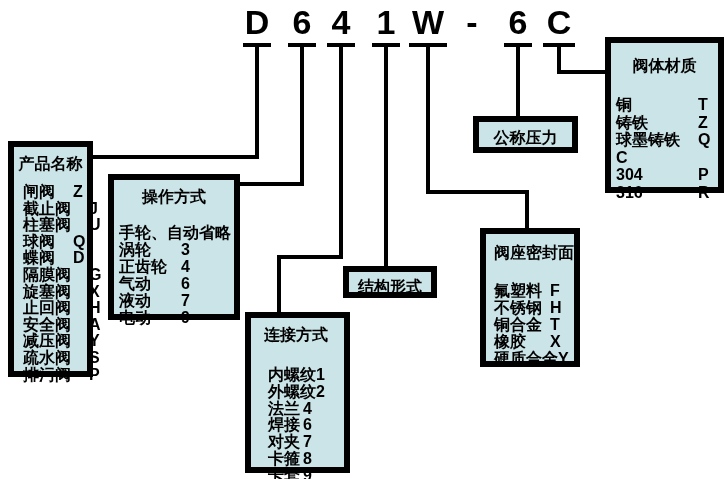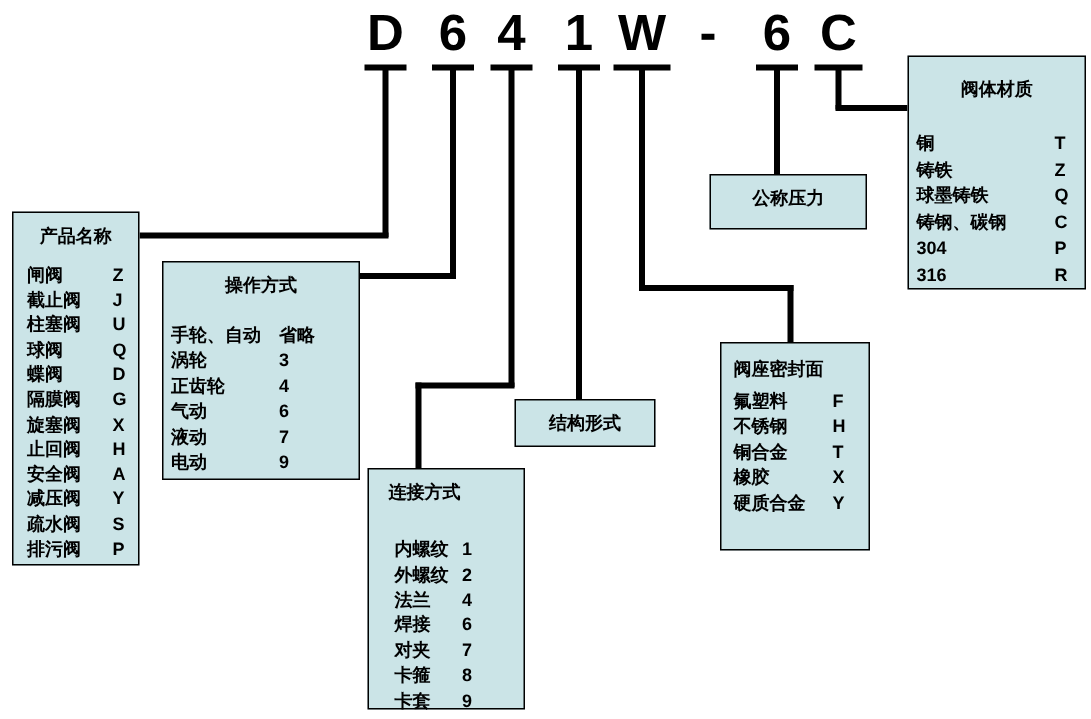--- a/index.html
+++ b/index.html
@@ -12,22 +12,22 @@
   .tchar{
     position:absolute;top:2px;height:41px;line-height:40px;
     font-size:34px;font-weight:bold;text-align:center;
     border-bottom:4px solid #000;
   }
   .tchar.nounder{border-bottom:none;}
   
   .ln{position:absolute;background:#000;}
   
   .box{
-    position:absolute;background:#cbe4e7;border:1px solid #000000;
-    font-size:12px;font-weight:bold;box-sizing:border-box;
+    position:absolute;background:#cbe4e7;border:6px solid #000000;
+    font-size:16px;font-weight:bold;box-sizing:border-box;
   }
   .box .bt{display:block;}
   .bt.center{text-align:center;}
   .rows .row{display:flex;}
   .rows .nm{flex:1;white-space:nowrap;}
   .rows .cd{white-space:nowrap;}
   
   .b-product{left:8px;top:141px;width:85px;height:236px;padding-top:7px;}
   .b-product .rows{margin-top:9px;padding:0 0 0 9px;}
   .b-product .row{line-height:16.6px;gap:18px;}
@@ -43,21 +43,21 @@
   .b-connection .rows{margin-top:21px;padding:0 0 0 17px;}
   .b-connection .row{line-height:16.8px;}
   .b-connection .cd{width:41px;}
   
   .b-structure{left:343px;top:266px;width:94px;height:32px;line-height:30px;text-align:center;}
   
   .b-pressure{left:473px;top:116px;width:105px;height:37px;line-height:31px;text-align:center;}
   
   .b-seat{left:480px;top:228px;width:100px;height:139px;padding-top:9px;}
   .b-seat .bt{padding-left:8px;}
-  .b-seat .rows{margin-top:4px;padding:0 0 0 8px;}
+  .b-seat .rows{margin-top:18px;padding:0 0 0 8px;}
   .b-seat .row{line-height:17px;}
   .b-seat .cd{width:24px;}
   
   .b-material{left:605px;top:37px;width:119px;height:156px;padding-top:13px;}
   .b-material .rows{margin-top:19px;padding:0 0 0 5px;}
   .b-material .row{line-height:17.6px;}
   .b-material .cd{width:20px;}
 </style>
 </head>
 <body>
@@ -249,21 +249,20 @@
       </div>
         <div class="row">
         <span class="nm">铸铁</span>
         <span class="cd">Z</span>
       </div>
         <div class="row">
         <span class="nm">球墨铸铁</span>
         <span class="cd">Q</span>
       </div>
         <div class="row">
-        <span class="nm">铸钢、碳钢</span>
         <span class="cd">C</span>
       </div>
         <div class="row">
         <span class="nm">304</span>
         <span class="cd">P</span>
       </div>
         <div class="row">
         <span class="nm">316</span>
         <span class="cd">R</span>
       </div>

